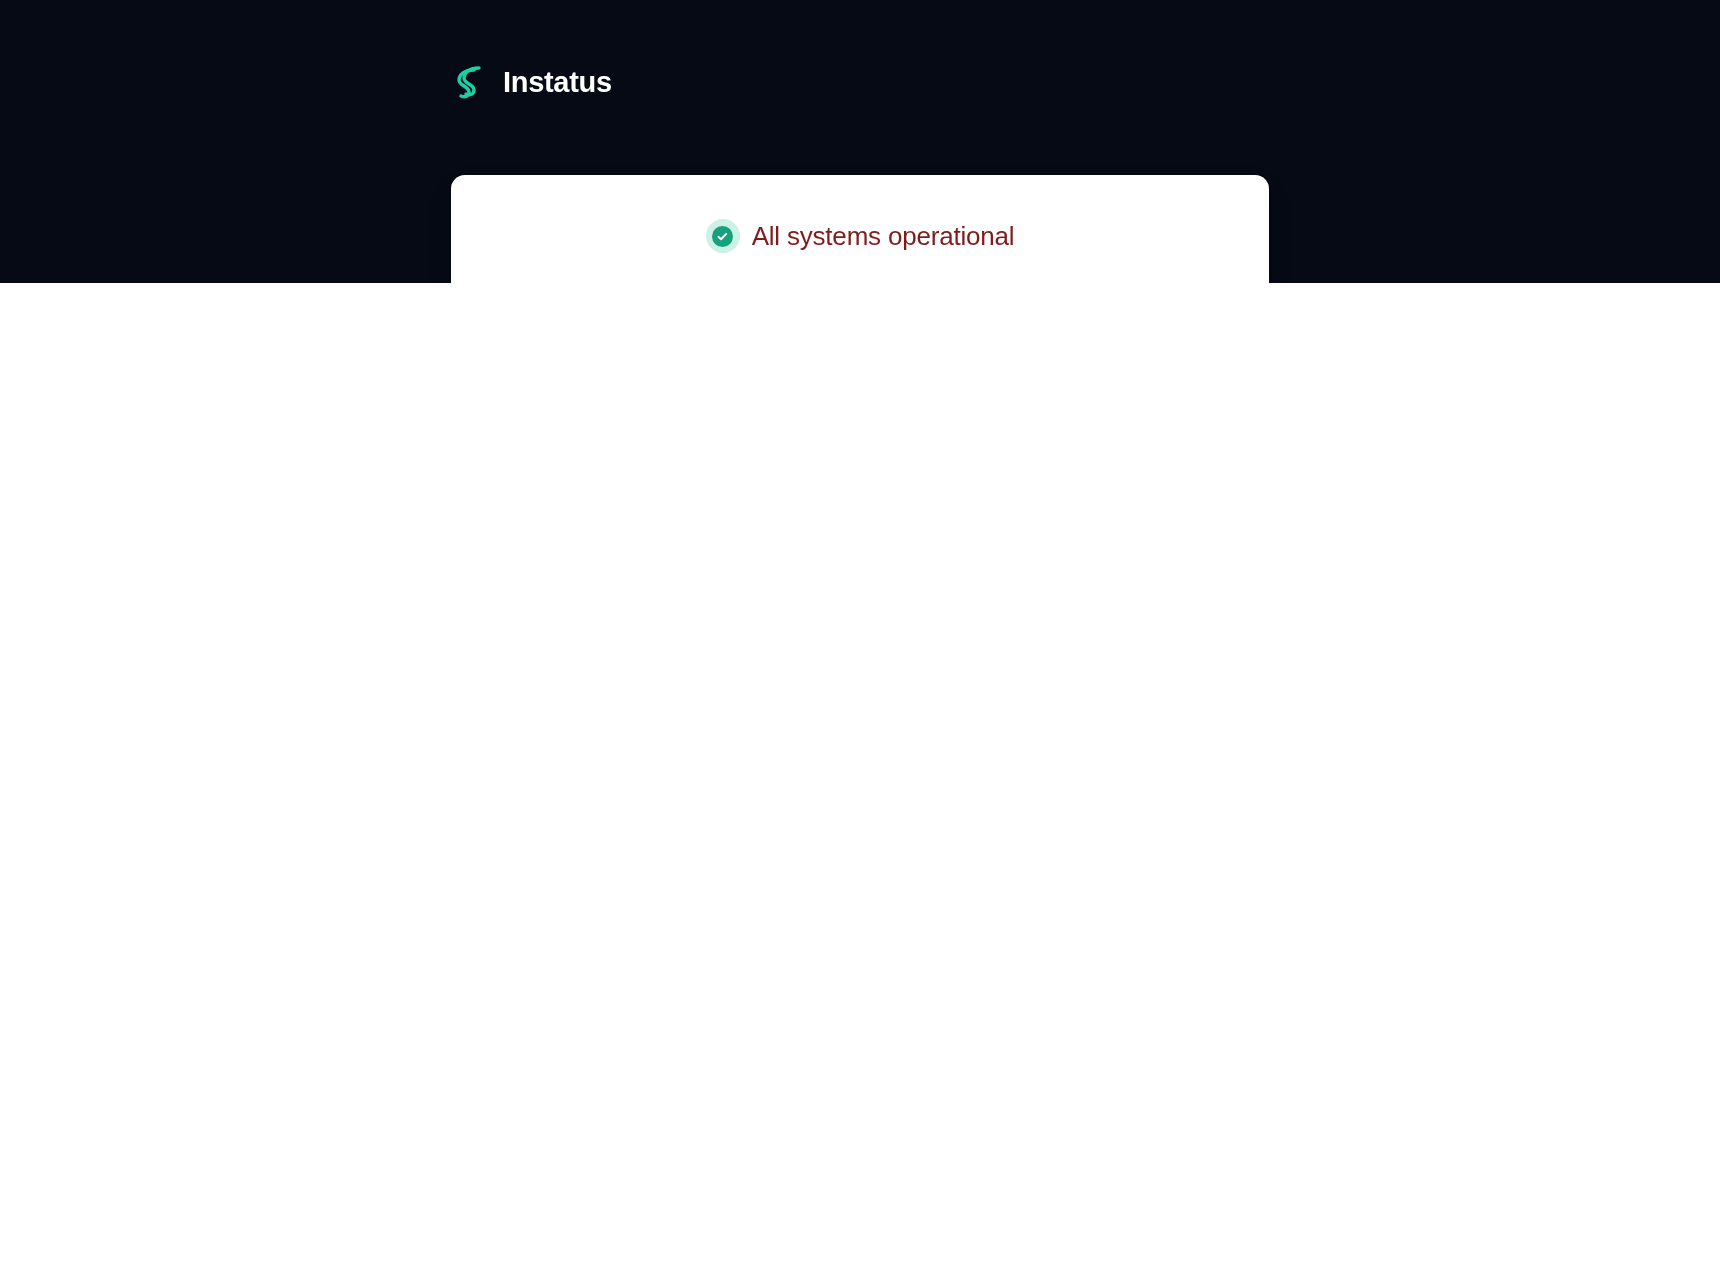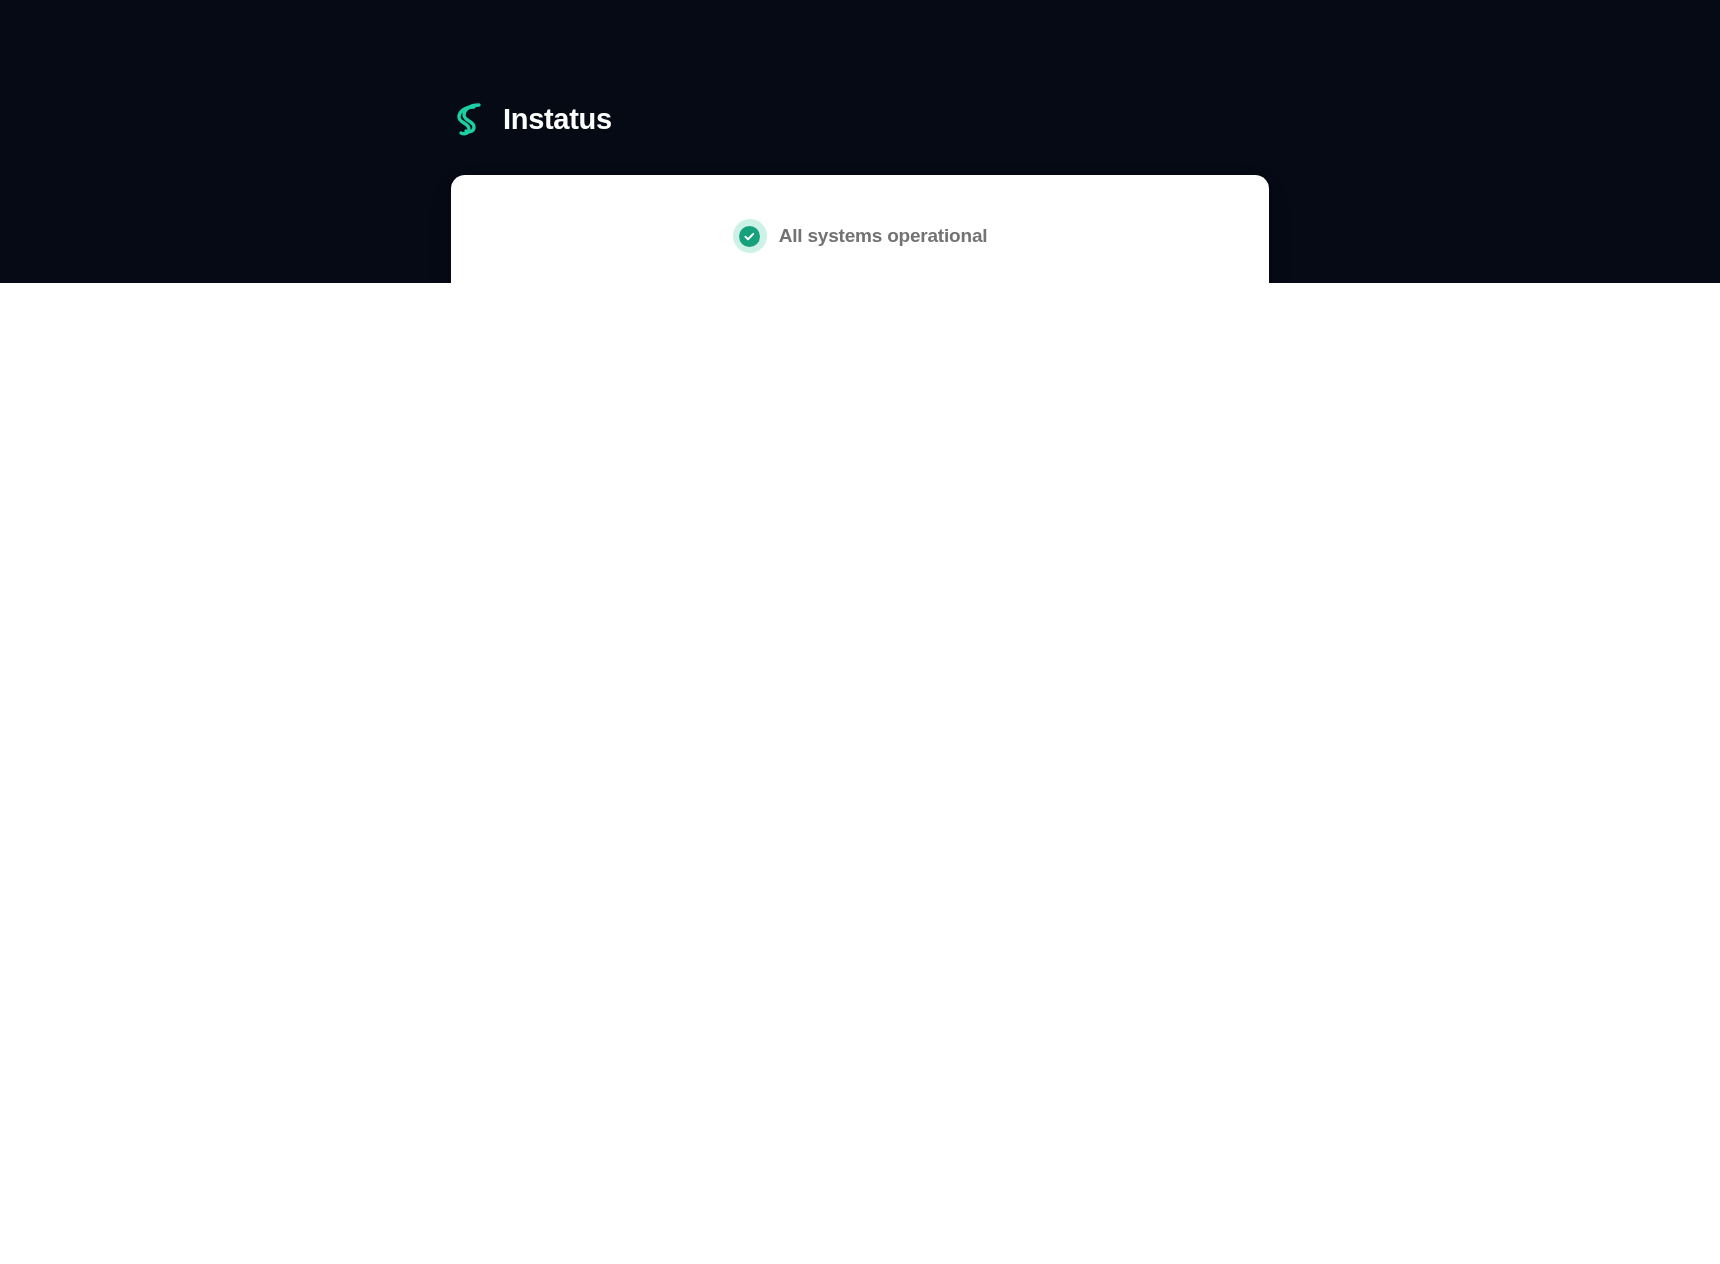--- a/index.html
+++ b/index.html
@@ -14,21 +14,21 @@
 
   
   .header-band {
     position: relative;
     height: 283px;
     background: #050a14;
   }
   .header-inner {
     width: 820px;
     margin: 0 auto;
-    padding-top: 99px;
+    padding-top: 62px;
     display: flex;
     align-items: center;
     justify-content: space-between;
   }
   .brand {
     display: flex;
     align-items: center;
     gap: 13px;
   }
   .brand-logo { width: 40px; height: 40px; display: block; }
@@ -78,23 +78,23 @@
   }
 
   .overall {
     display: flex;
     align-items: center;
     justify-content: center;
     gap: 12px;
     padding: 10px 0 30px 0;
   }
   .overall-text {
-    font-size: 19px;
-    font-weight: bold;
-    color: #737373;
+    font-size: 26px;
+    font-weight: normal;
+    color: #7f1d1d;
     letter-spacing: -0.2px;
   }
   .check-badge {
     width: 34px; height: 34px;
     border-radius: 50%;
     background: #cdf1e6;
     display: flex; align-items: center; justify-content: center;
   }
   .check-badge .inner {
     width: 21px; height: 21px; border-radius: 50%;

